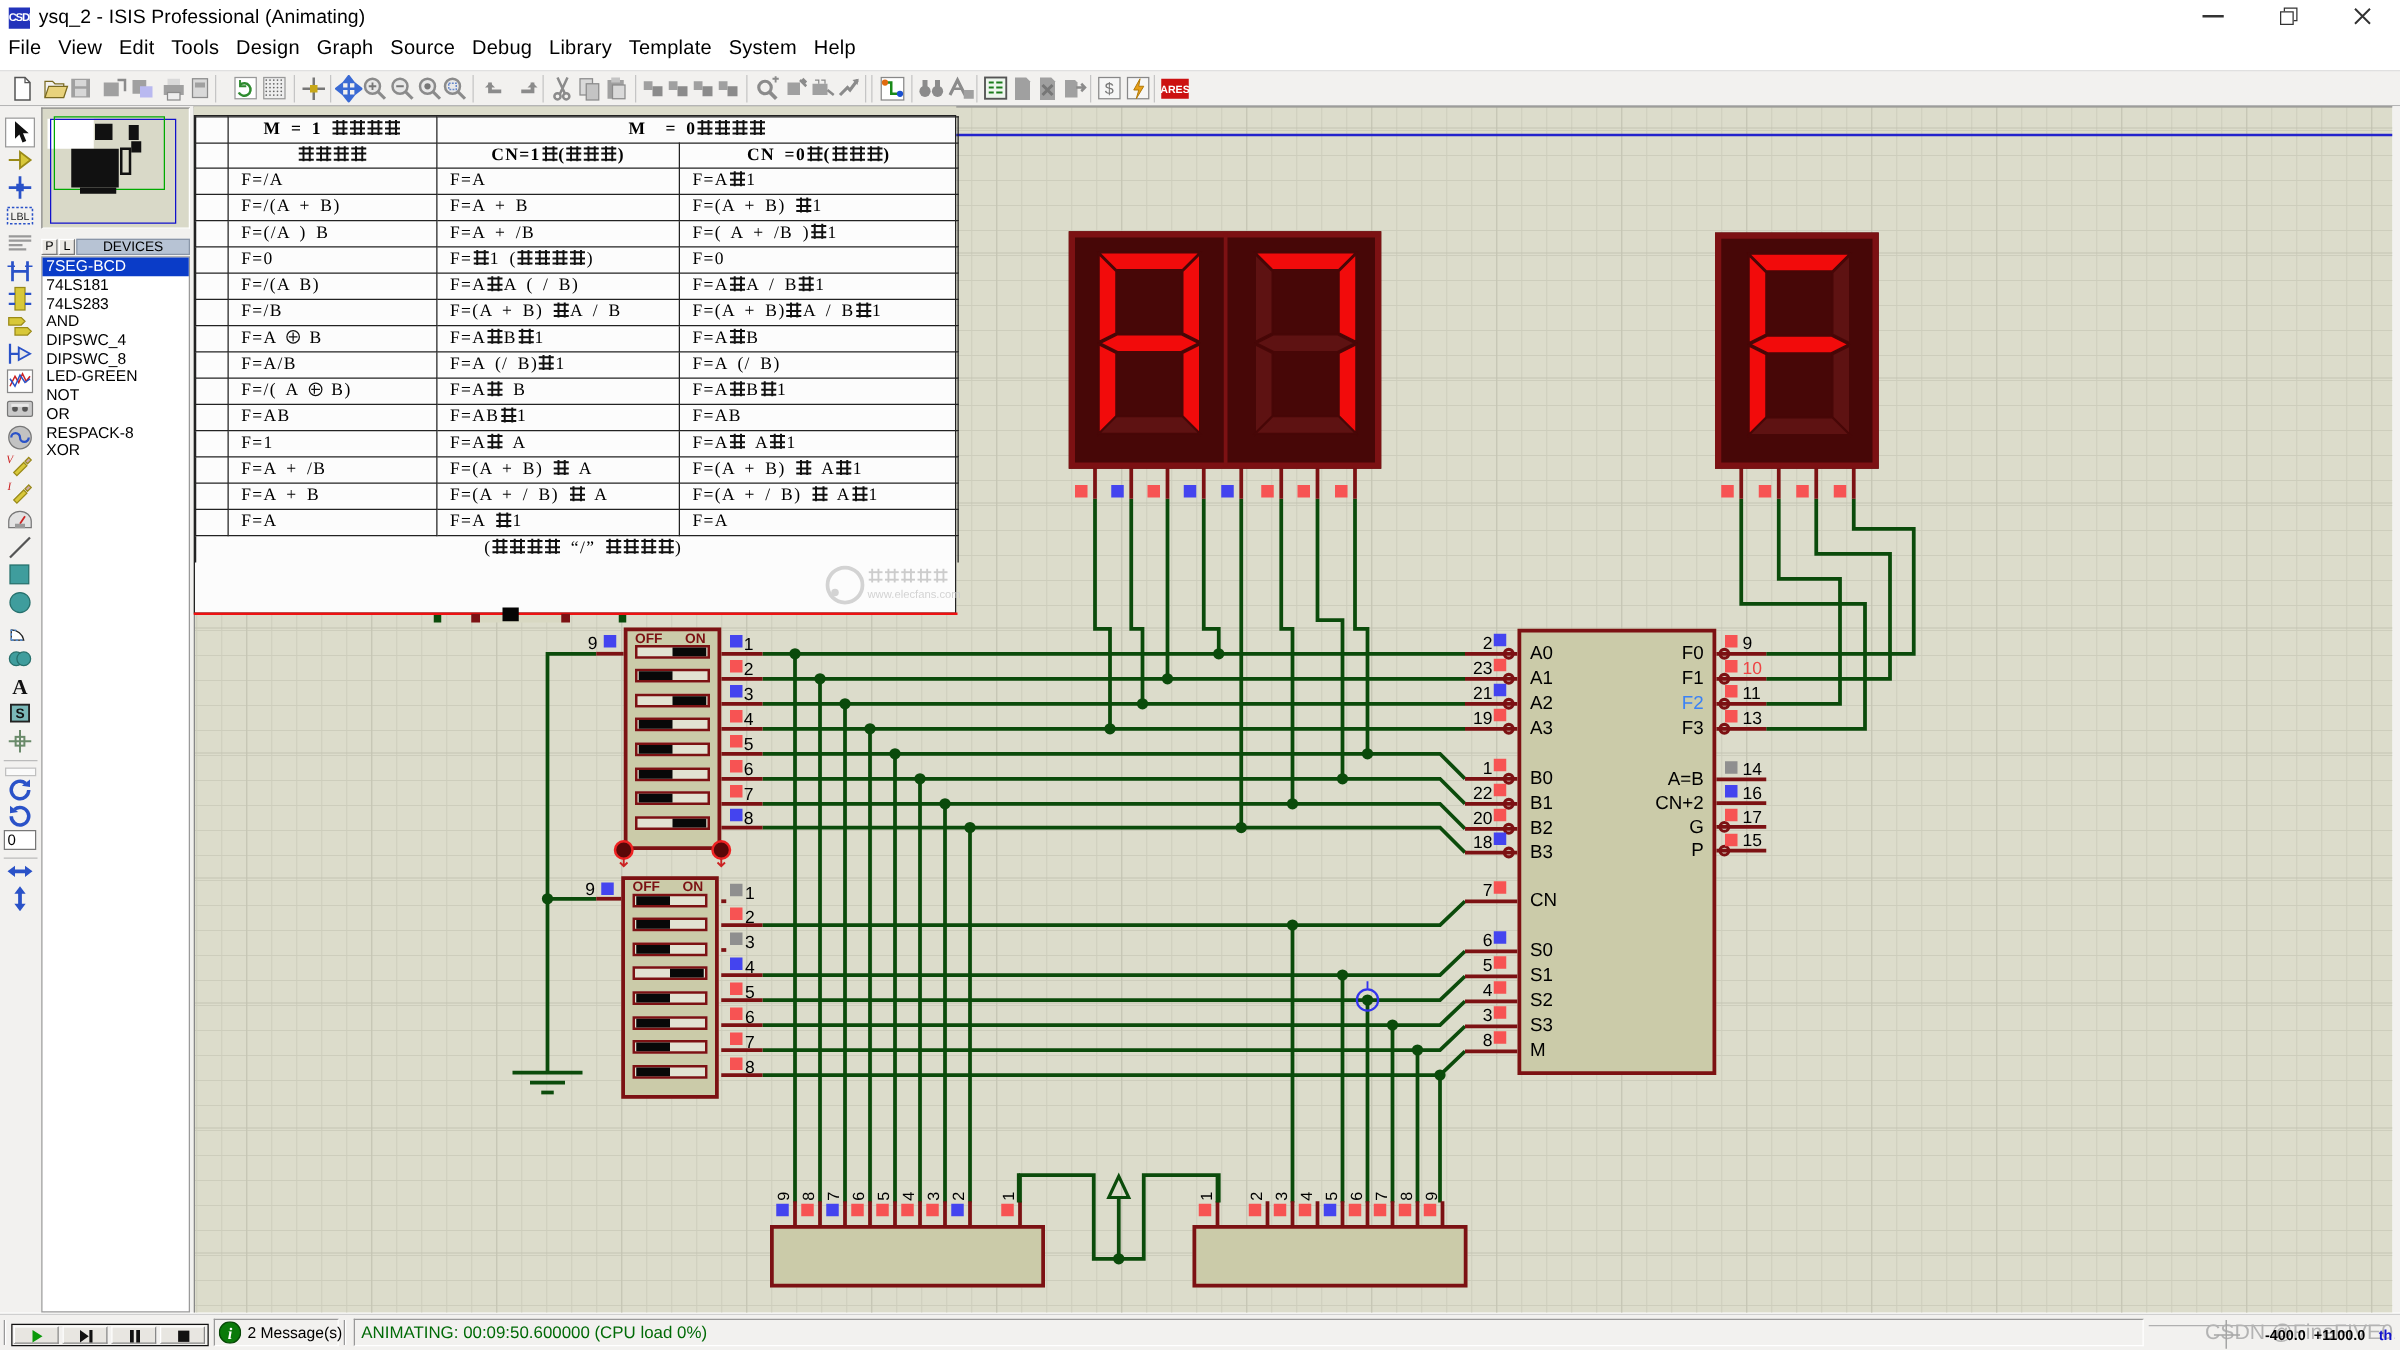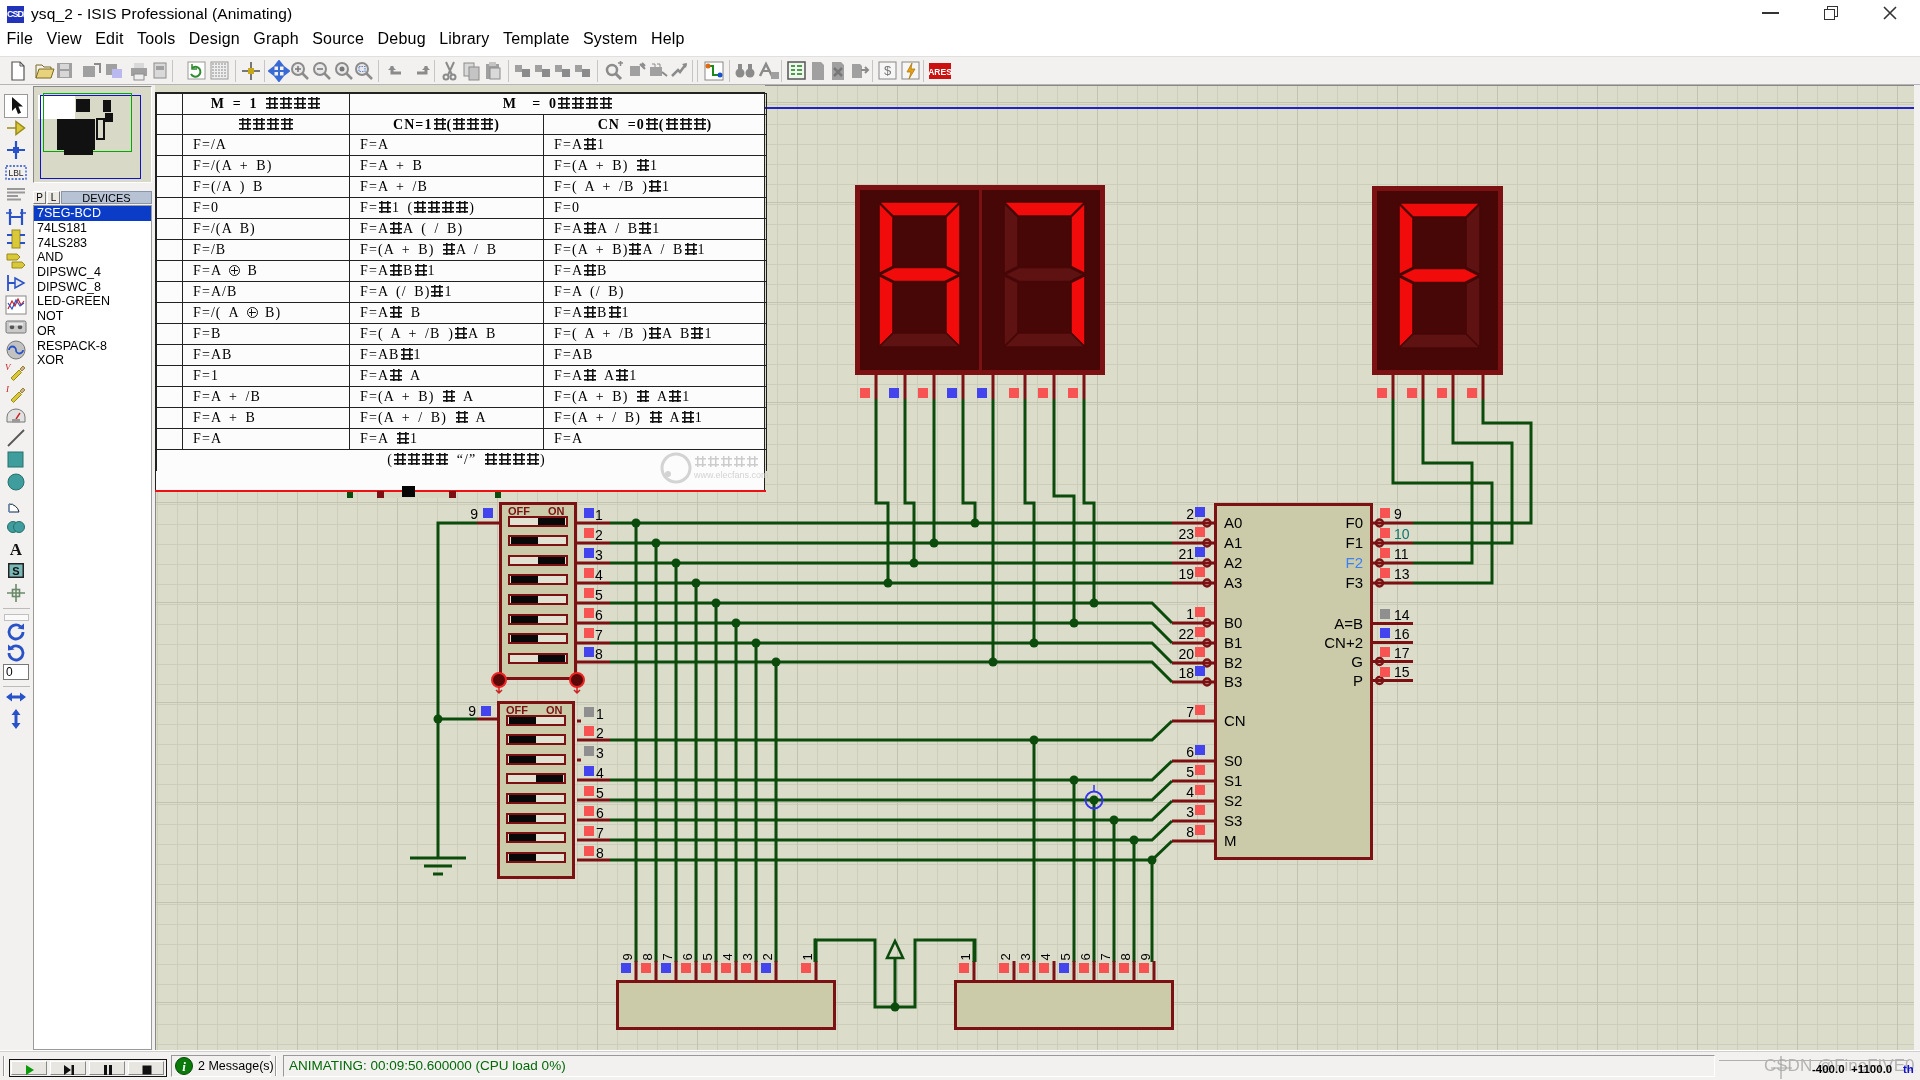--- a/index.html
+++ b/index.html
@@ -697,26 +697,20 @@
           <td>F=A (/ B)</td>
         </tr>
 <tr style="height:21px">
           <td></td>
           <td>F=/( A <i class="op"></i> B)</td>
           <td>F=A<i class="c"></i> B</td>
           <td>F=A<i class="c"></i>B<i class="c"></i>1</td>
         </tr>
 <tr style="height:21px">
           <td></td>
-          <td>F=B</td>
-          <td>F=( A + /B )<i class="c"></i>A B</td>
-          <td>F=( A + /B )<i class="c"></i>A B<i class="c"></i>1</td>
-        </tr>
-<tr style="height:21px">
-          <td></td>
           <td>F=AB</td>
           <td>F=AB<i class="c"></i>1</td>
           <td>F=AB</td>
         </tr>
 <tr style="height:21px">
           <td></td>
           <td>F=1</td>
           <td>F=A<i class="c"></i> A</td>
           <td>F=A<i class="c"></i> A<i class="c"></i>1</td>
         </tr>
@@ -873,21 +867,21 @@
 <div style="position:absolute;top:626px;font-size:14px;line-height:16px;color:#000;font-family:'Liberation Sans',sans-serif;white-space:nowrap;right:726px;">22</div>
 <div style="position:absolute;top:646px;font-size:14px;line-height:16px;color:#000;font-family:'Liberation Sans',sans-serif;white-space:nowrap;right:726px;">20</div>
 <div style="position:absolute;top:665px;font-size:14px;line-height:16px;color:#000;font-family:'Liberation Sans',sans-serif;white-space:nowrap;right:726px;">18</div>
 <div style="position:absolute;top:704px;font-size:14px;line-height:16px;color:#000;font-family:'Liberation Sans',sans-serif;white-space:nowrap;right:726px;">7</div>
 <div style="position:absolute;top:744px;font-size:14px;line-height:16px;color:#000;font-family:'Liberation Sans',sans-serif;white-space:nowrap;right:726px;">6</div>
 <div style="position:absolute;top:764px;font-size:14px;line-height:16px;color:#000;font-family:'Liberation Sans',sans-serif;white-space:nowrap;right:726px;">5</div>
 <div style="position:absolute;top:784px;font-size:14px;line-height:16px;color:#000;font-family:'Liberation Sans',sans-serif;white-space:nowrap;right:726px;">4</div>
 <div style="position:absolute;top:804px;font-size:14px;line-height:16px;color:#000;font-family:'Liberation Sans',sans-serif;white-space:nowrap;right:726px;">3</div>
 <div style="position:absolute;top:824px;font-size:14px;line-height:16px;color:#000;font-family:'Liberation Sans',sans-serif;white-space:nowrap;right:726px;">8</div>
 <div style="position:absolute;top:506px;font-size:14px;line-height:16px;color:#000;font-family:'Liberation Sans',sans-serif;white-space:nowrap;left:1394px;">9</div>
-<div style="position:absolute;top:526px;font-size:14px;line-height:16px;color:#0f766e;font-family:'Liberation Sans',sans-serif;white-space:nowrap;left:1394px;">10</div>
+<div style="position:absolute;top:526px;font-size:14px;line-height:16px;color:#ef4444;font-family:'Liberation Sans',sans-serif;white-space:nowrap;left:1394px;">10</div>
 <div style="position:absolute;top:546px;font-size:14px;line-height:16px;color:#000;font-family:'Liberation Sans',sans-serif;white-space:nowrap;left:1394px;">11</div>
 <div style="position:absolute;top:566px;font-size:14px;line-height:16px;color:#000;font-family:'Liberation Sans',sans-serif;white-space:nowrap;left:1394px;">13</div>
 <div style="position:absolute;top:606.5px;font-size:14px;line-height:16px;color:#000;font-family:'Liberation Sans',sans-serif;white-space:nowrap;left:1394px;">14</div>
 <div style="position:absolute;top:625.5px;font-size:14px;line-height:16px;color:#000;font-family:'Liberation Sans',sans-serif;white-space:nowrap;left:1394px;">16</div>
 <div style="position:absolute;top:644.5px;font-size:14px;line-height:16px;color:#000;font-family:'Liberation Sans',sans-serif;white-space:nowrap;left:1394px;text-align:center;">17</div>
 <div style="position:absolute;top:663.5px;font-size:14px;line-height:16px;color:#000;font-family:'Liberation Sans',sans-serif;white-space:nowrap;left:1394px;">15</div>
 <div style="position:absolute;left:620px;top:946px;width:14px;font-size:13px;color:#000;transform:rotate(-90deg)">9</div>
 <div style="position:absolute;left:640px;top:946px;width:14px;font-size:13px;color:#000;transform:rotate(-90deg)">8</div>
 <div style="position:absolute;left:660px;top:946px;width:14px;font-size:13px;color:#000;transform:rotate(-90deg)">7</div>
 <div style="position:absolute;left:680px;top:946px;width:14px;font-size:13px;color:#000;transform:rotate(-90deg)">6</div>

